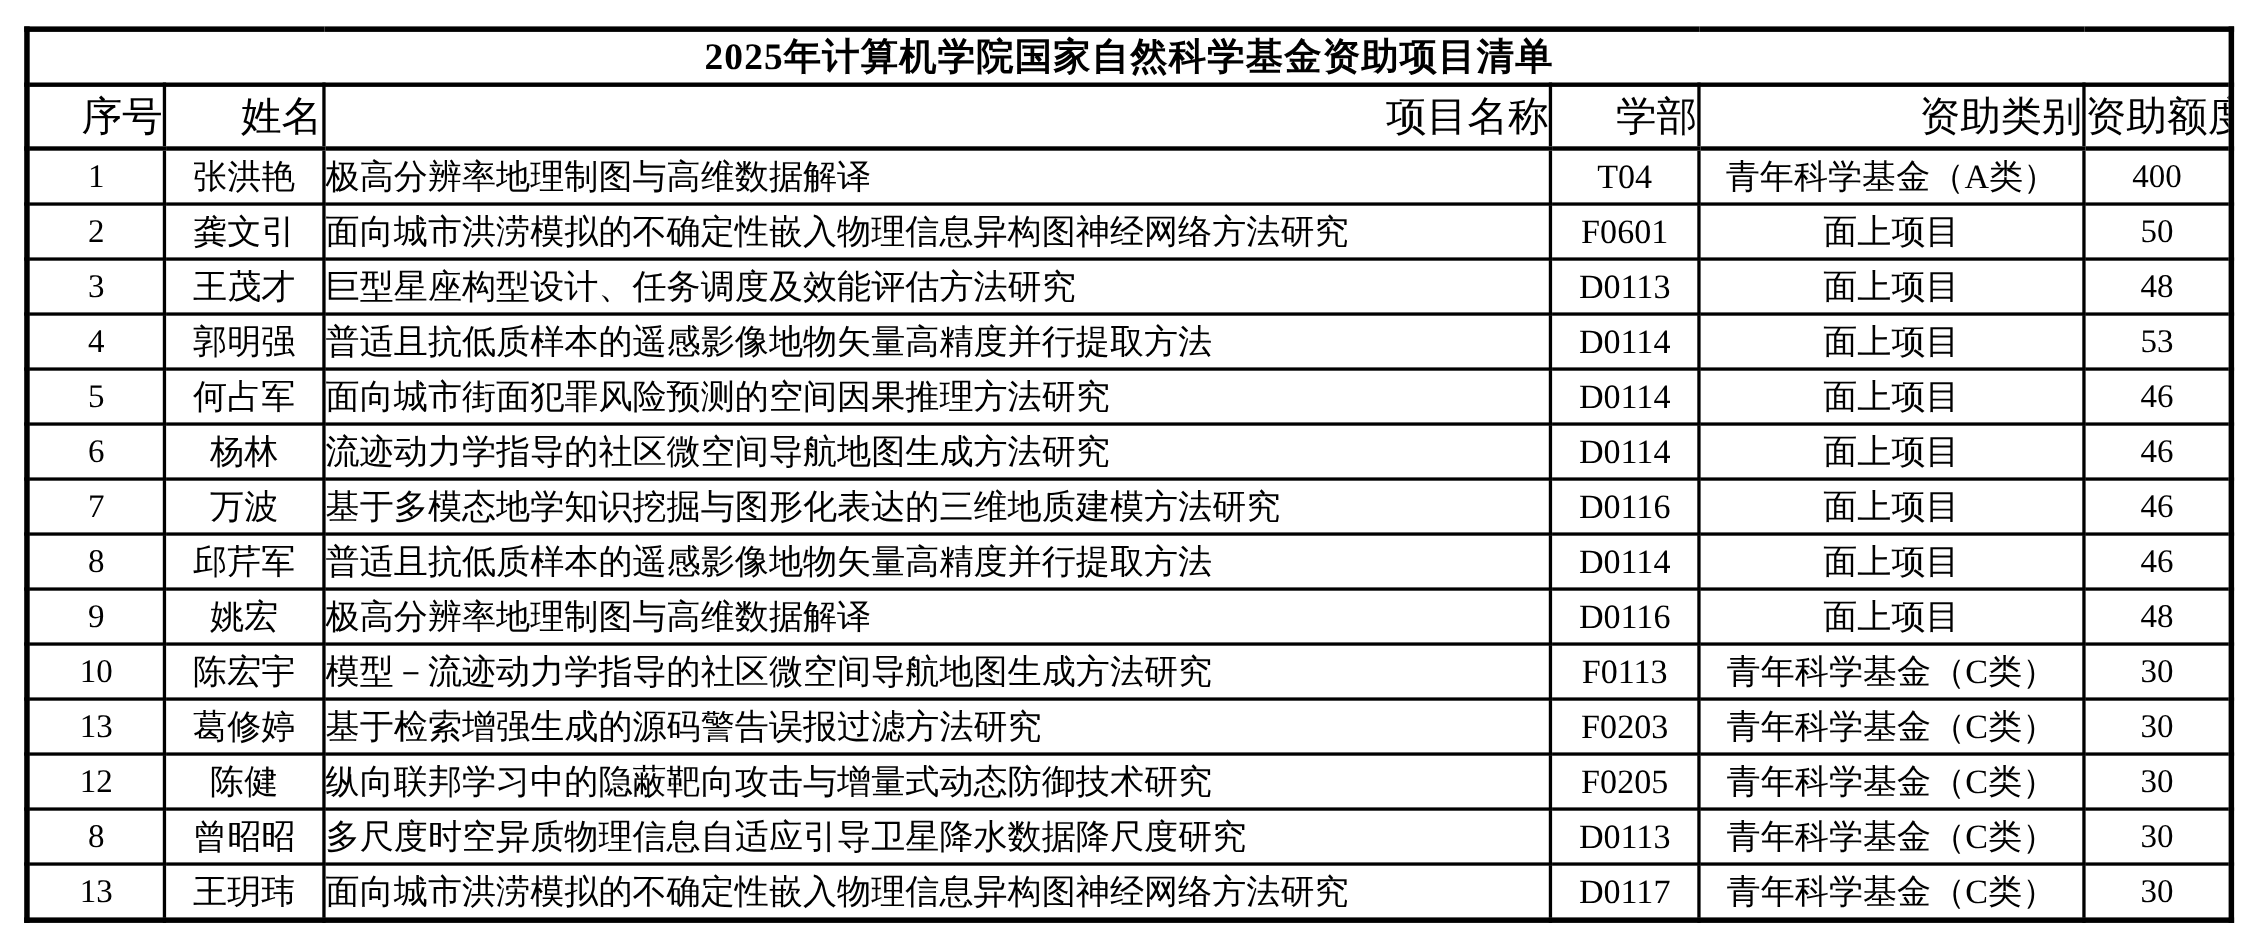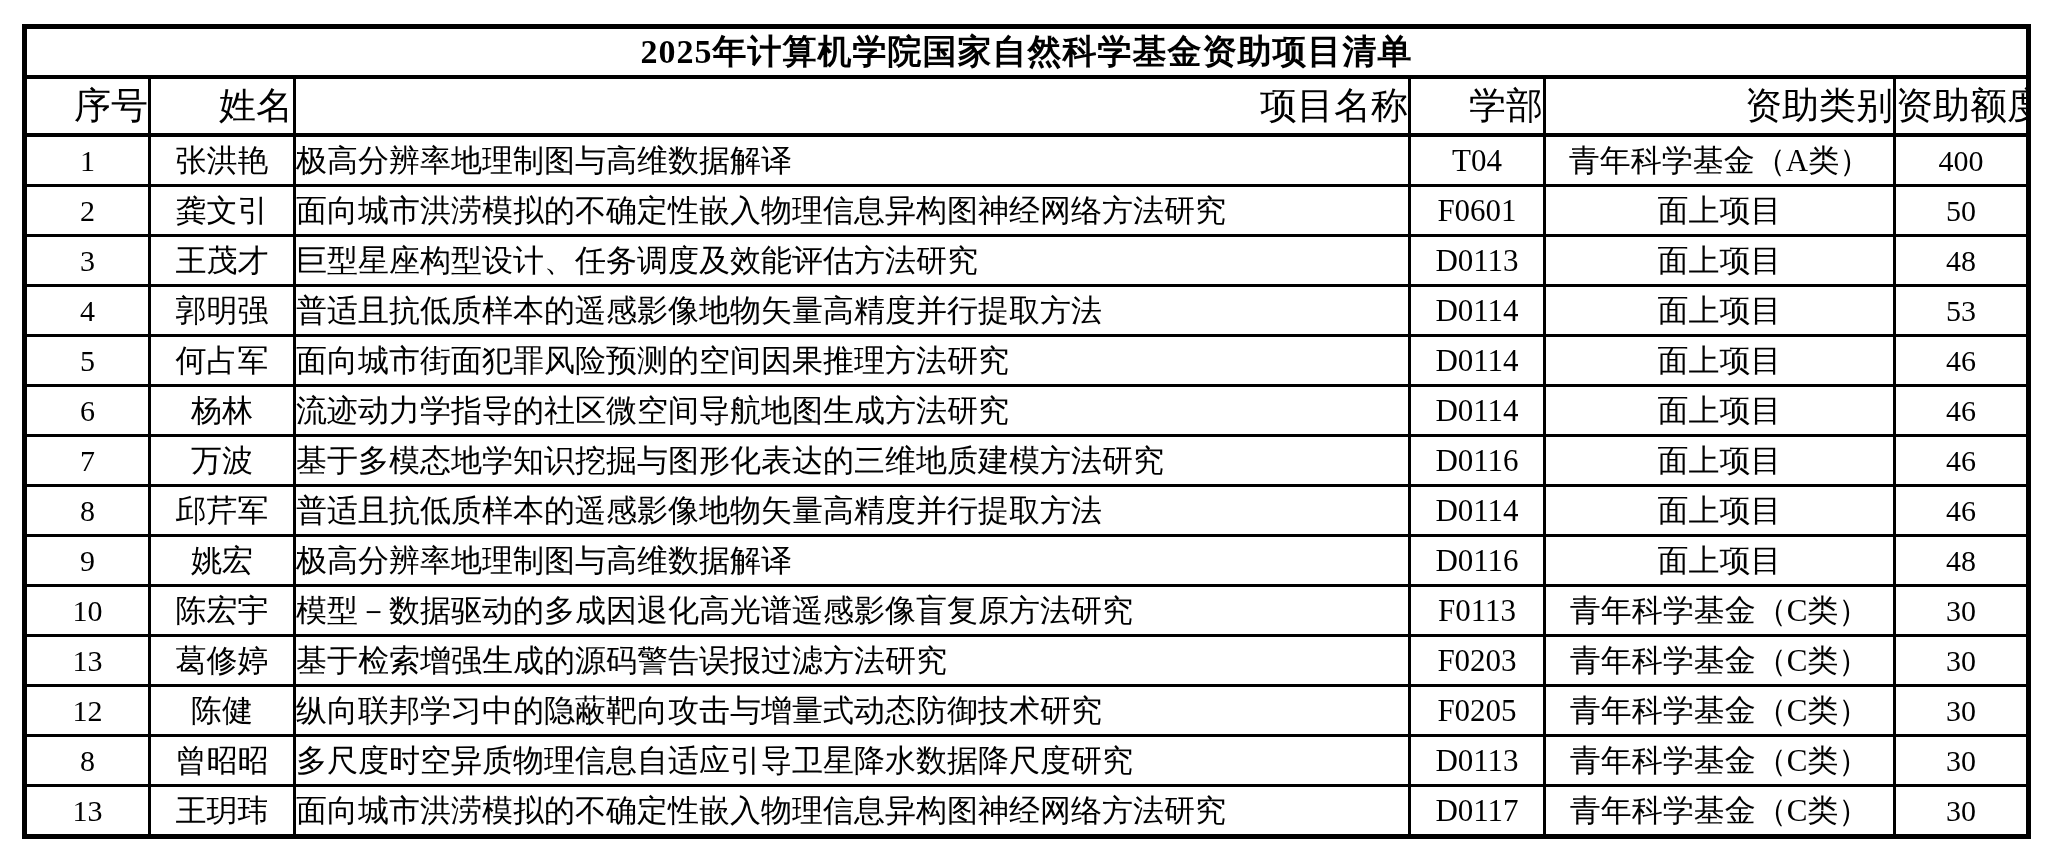--- a/index.html
+++ b/index.html
@@ -171,21 +171,21 @@
     <td class="c1">姚宏</td>
     <td class="c2">极高分辨率地理制图与高维数据解译</td>
     <td class="c3">D0116</td>
     <td class="c4">面上项目</td>
     <td class="c5">48</td>
   </tr>
 
   <tr>
     <td class="c0">10</td>
     <td class="c1">陈宏宇</td>
-    <td class="c2">模型－数据驱动的多成因退化高光谱遥感影像盲复原方法研究</td>
+    <td class="c2">模型－流迹动力学指导的社区微空间导航地图生成方法研究</td>
     <td class="c3">F0113</td>
     <td class="c4">青年科学基金（C类）</td>
     <td class="c5">30</td>
   </tr>
 
   <tr>
     <td class="c0">13</td>
     <td class="c1">葛修婷</td>
     <td class="c2">基于检索增强生成的源码警告误报过滤方法研究</td>
     <td class="c3">F0203</td>

